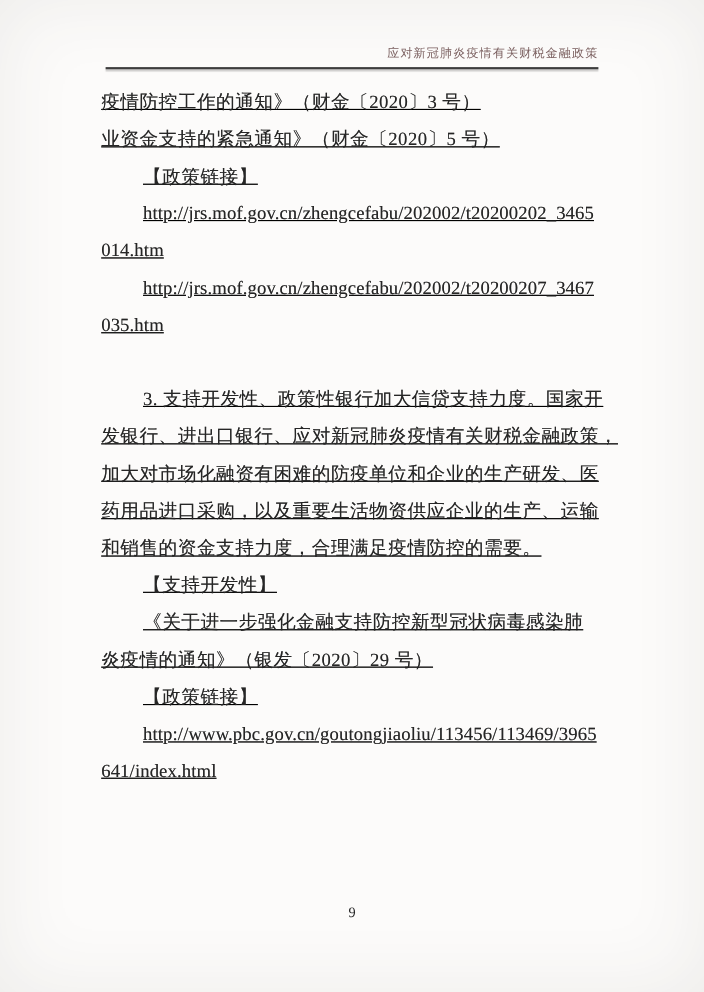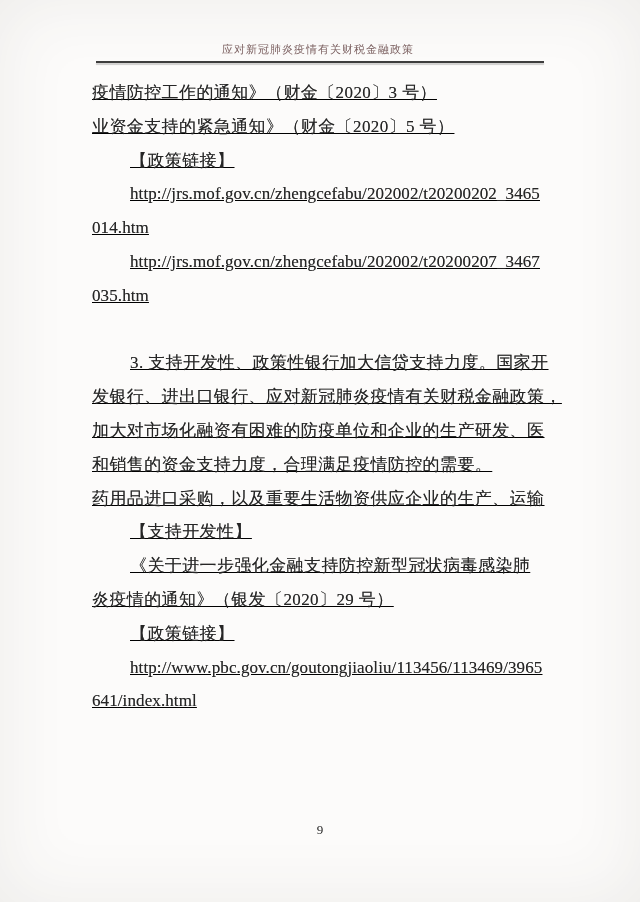--- a/index.html
+++ b/index.html
@@ -17,21 +17,21 @@
   .page{
     position:relative;
     width:640px;height:902px;
     background:var(--page-background,#fcfbfa);
     box-shadow:inset 0 0 70px rgba(70,62,55,0.08);
     overflow:hidden;
   }
   .header-title{
     position:absolute;
     top:42px;left:92px;width:452px;
-    text-align:center;
+    text-align:right;
     font-size:11px;line-height:15px;
     letter-spacing:1px;
     color:var(--header-text,#7b6060);
     white-space:nowrap;
   }
   .header-rule{
     position:absolute;
     top:61px;left:96px;width:448px;height:2px;
     background:var(--rule-line,#3d3d3d);
     box-shadow:0 2px 1px rgba(0,0,0,0.18);
@@ -74,22 +74,22 @@
     <div class="line">业资金支持的紧急通知》（财金〔2020〕5 号）</div>
     <div class="line indent">【政策链接】</div>
     <div class="line indent url">http://jrs.mof.gov.cn/zhengcefabu/202002/t20200202_3465</div>
     <div class="line url">014.htm</div>
     <div class="line indent url">http://jrs.mof.gov.cn/zhengcefabu/202002/t20200207_3467</div>
     <div class="line url">035.htm</div>
     <div class="line"></div>
     <div class="line indent">3. 支持开发性、政策性银行加大信贷支持力度。国家开</div>
     <div class="line">发银行、进出口银行、应对新冠肺炎疫情有关财税金融政策，</div>
     <div class="line">加大对市场化融资有困难的防疫单位和企业的生产研发、医</div>
+    <div class="line">药用品进口采购，以及重要生活物资供应企业的生产、运输</div>
     <div class="line">和销售的资金支持力度，合理满足疫情防控的需要。</div>
-    <div class="line">药用品进口采购，以及重要生活物资供应企业的生产、运输</div>
     <div class="line indent">【支持开发性】</div>
     <div class="line indent">《关于进一步强化金融支持防控新型冠状病毒感染肺</div>
     <div class="line">炎疫情的通知》（银发〔2020〕29 号）</div>
     <div class="line indent">【政策链接】</div>
     <div class="line indent url">http://www.pbc.gov.cn/goutongjiaoliu/113456/113469/3965</div>
     <div class="line url">641/index.html</div>
   </div>
 
   <div>
     <div class="page-number">9</div>

